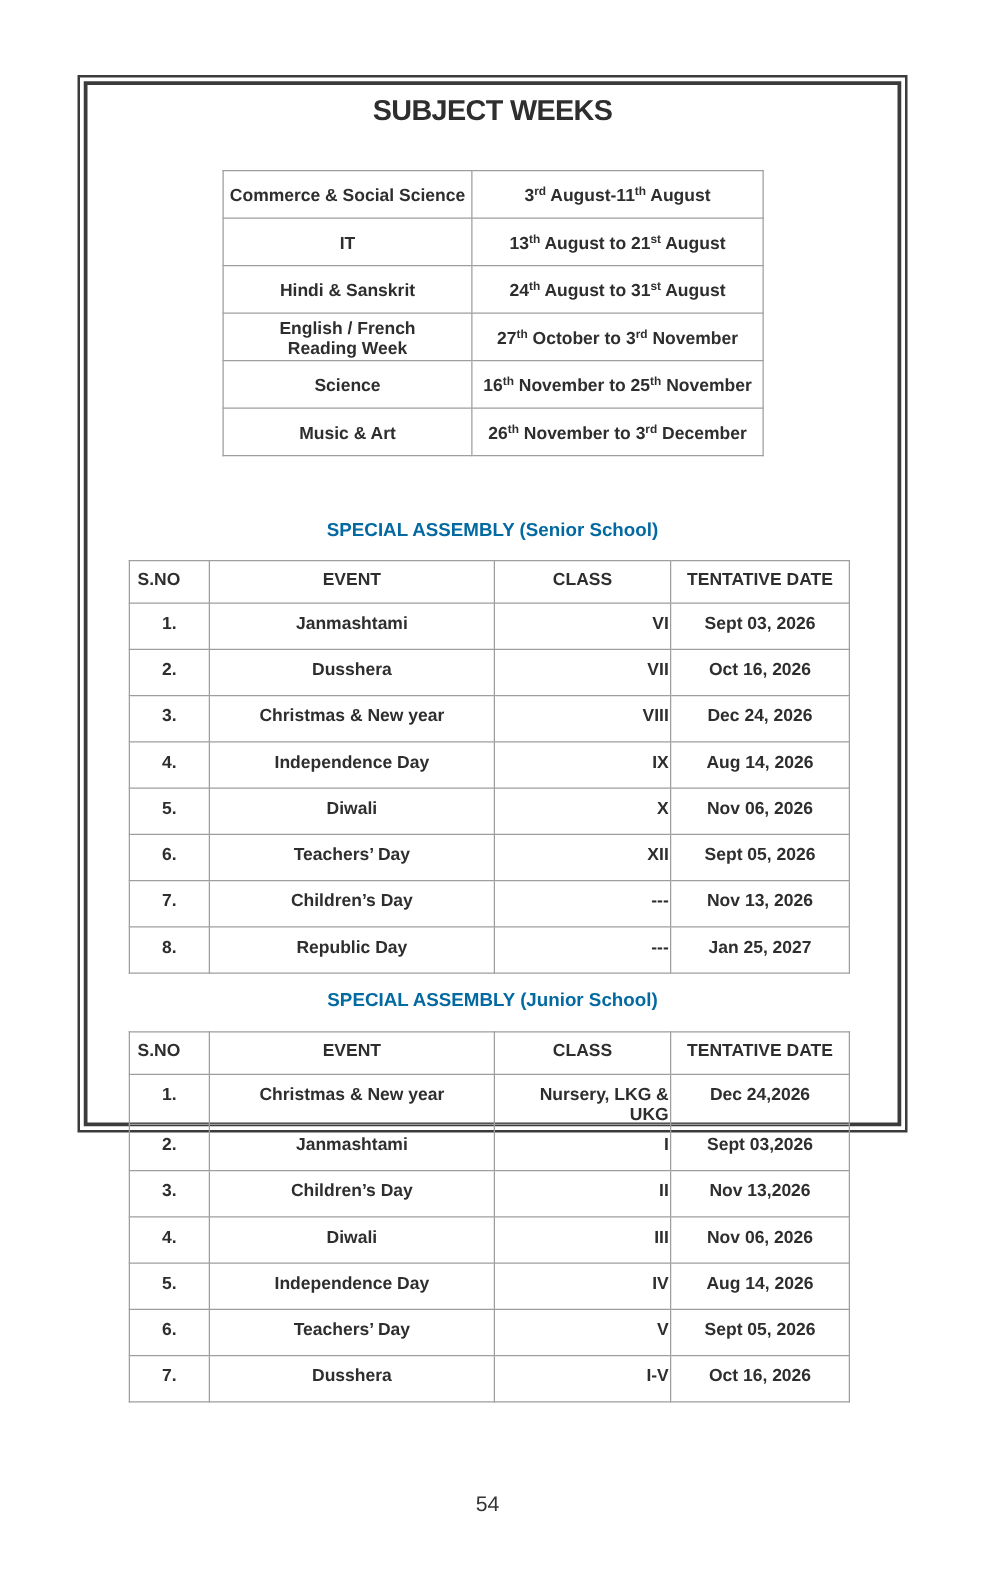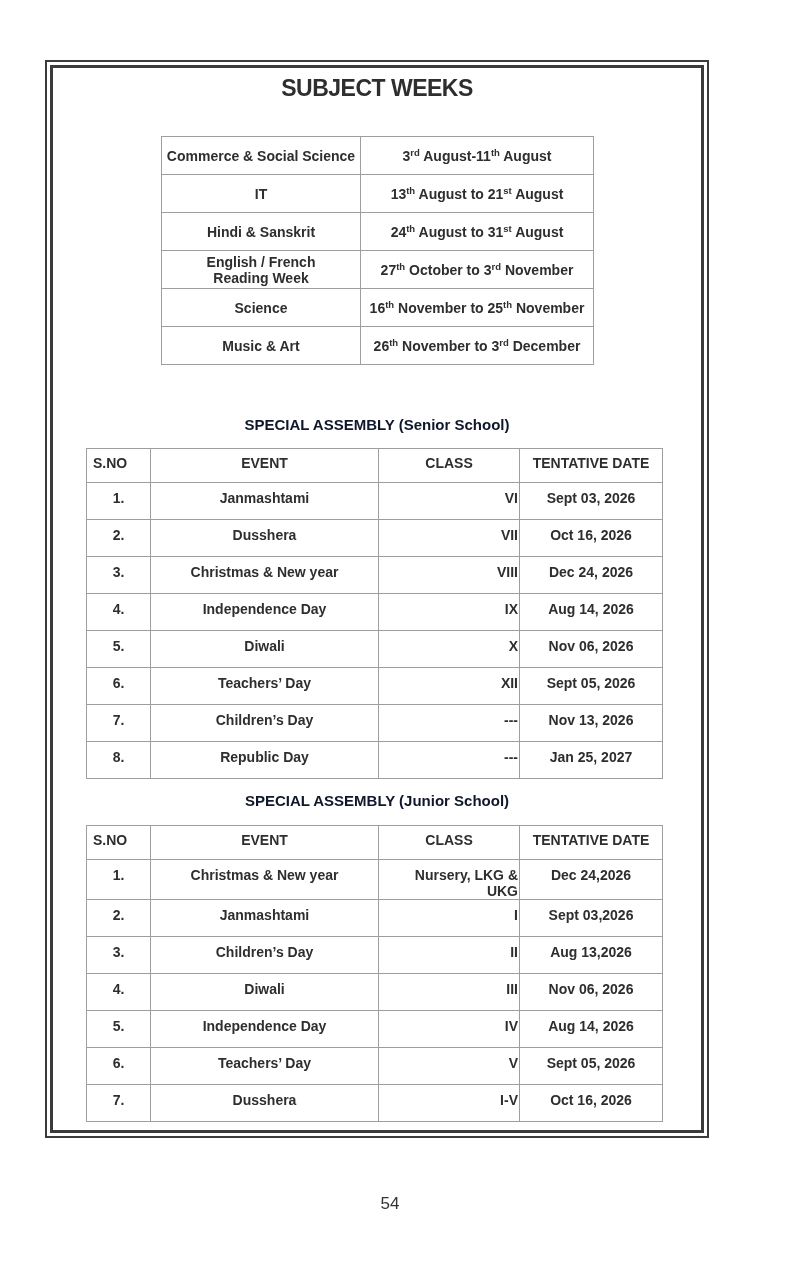--- a/index.html
+++ b/index.html
@@ -6,22 +6,22 @@
   html, body {
     width: 788px; height: 1275px;
     background: #ffffff;
     font-family: "Liberation Sans", sans-serif;
     color: #2b2b2b;
     position: relative;
     overflow: hidden;
   }
   .frame-outer {
     position: absolute;
-    left: 45px; top: 60px;
-    width: 664px; height: 1078px;
+    left: 62px; top: 60px;
+    width: 664px; height: 846px;
     border: 2px solid #3b3b3b;
     padding: 3px;
   }
   .frame-inner {
     width: 100%; height: 100%;
     border: 3px solid #3b3b3b;
     position: relative;
   }
   .doc-title {
     position: absolute;
@@ -66,21 +66,21 @@
   }
   .subject-table td { height: 38px; vertical-align: middle; }
   .subject-table td.subject-cell { white-space: pre-line; }
 
   .assembly-heading {
     position: absolute;
     left: 0; right: 0;
     text-align: center;
     font-size: 15px;
     font-weight: bold;
-    color: #0f172a;
+    color: #0369a1;
   }
   .senior-heading { top: 348px; }
   .junior-heading { top: 724px; }
 
   .assembly-table {
     position: absolute;
     left: 33px;
     width: 576px;
   }
   .senior-table { top: 380px; }
@@ -258,21 +258,21 @@
         <tr>
           <td>2.</td>
           <td>Janmashtami</td>
           <td class="class-cell">I</td>
           <td>Sept 03,2026</td>
         </tr>
         <tr>
           <td>3.</td>
           <td>Children’s Day</td>
           <td class="class-cell">II</td>
-          <td>Aug 13,2026</td>
+          <td>Nov 13,2026</td>
         </tr>
         <tr>
           <td>4.</td>
           <td>Diwali</td>
           <td class="class-cell">III</td>
           <td>Nov 06, 2026</td>
         </tr>
         <tr>
           <td>5.</td>
           <td>Independence Day</td>

